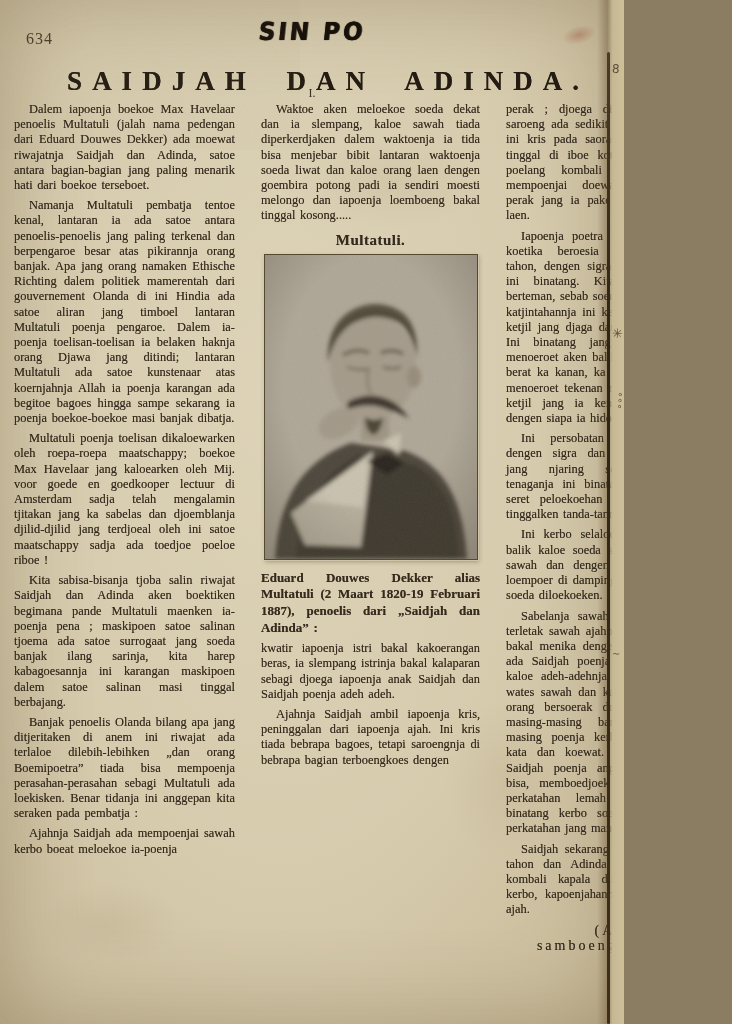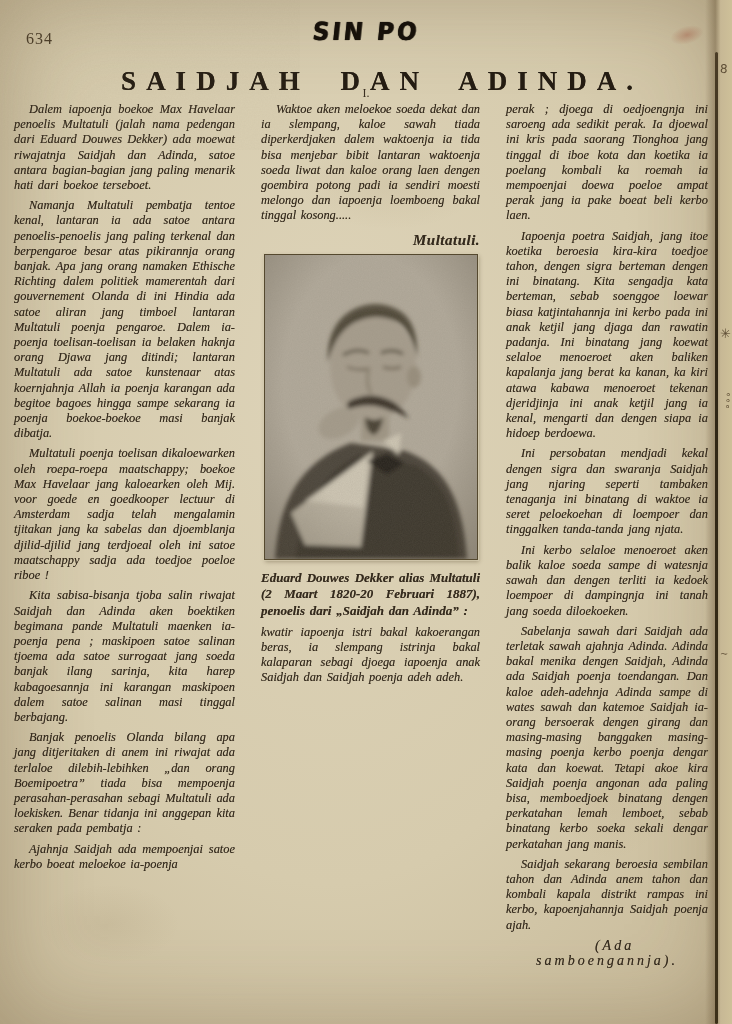--- a/index.html
+++ b/index.html
@@ -1,17 +1,17 @@
 <!DOCTYPE html>
 <html><head>
 <meta charset="utf-8">
 <style>
   html,body{margin:0;padding:0;background:#8a7d62;}
   .page{
-    position:relative;width:732px;height:1024px;overflow:hidden;
+    position:relative;width:624px;height:1024px;overflow:hidden;
     background:radial-gradient(ellipse at 45% 38%, #ddd3b8 0%, #d6cbad 55%, #c6b897 100%);
     box-shadow:inset 0 0 90px rgba(92,72,40,.32);
     font-family:"Liberation Serif","DejaVu Serif",serif;
     color:#342a1d;
   }
   
   .pageno{position:absolute;top:30px;left:26px;font-size:16px;letter-spacing:1px;color:#4a3c28;}
   .masthead{
     position:absolute;top:18px;left:0;width:100%;text-align:center;
     font-family:"DejaVu Sans","Liberation Sans",sans-serif;
@@ -23,28 +23,27 @@
     position:absolute;top:50px;left:0;width:100%;margin:16px;text-align:center;
     font-size:27px;font-weight:bold;letter-spacing:10px;word-spacing:14px;
     color:#241c12;text-shadow:0 0 .5px rgba(36,28,18,.8);
   }
   .chapter{position:absolute;top:86px;left:0;width:100%;text-align:center;font-size:12px;color:#3c3122;}
   
   .cols{
     position:absolute;top:102px;left:14px;width:694px;display:flex;gap:26px;
     font-size:12.4px;line-height:15.2px;text-align:justify;word-spacing:1.5px;
     text-shadow:0 0 .4px rgba(45,34,22,.55);
-    font-style:italic;
   }
   .col1{width:232px;}
   .col2{width:230px;}
   .col3{width:212px;}
   .cols p{margin:0 0 5px;text-indent:15px;}
   .cols p.no-indent{text-indent:0;}
-  .subhead{margin:9px 0 6px;text-align:right;font-size:15px;font-weight:bold;letter-spacing:.5px;text-indent:0;}
+  .subhead{margin:9px 0 6px;text-align:center;font-size:15px;font-weight:bold;letter-spacing:.5px;text-indent:0;}
   
   .photo{
     width:212px;height:304px;margin:6px auto 10px;padding:0;
     border:1px solid #55492f;box-shadow:0 0 0 1px rgba(213,203,175,.8), 1px 2px 4px rgba(70,55,30,.35);
     background:#b4ac9d;overflow:hidden;
   }
   .photo svg{display:block;width:100%;height:100%;}
   .caption{font-weight:bold;font-size:13px;line-height:16.6px;margin:0 0 9px;}
   
   .footer-note{margin-top:26px;text-align:center;letter-spacing:3px;text-indent:0;font-size:14px;}
@@ -84,21 +83,21 @@
   <div class="chapter">I.</div>
 
   <div class="cols">
 
     <div class="col1">
       <p>Dalem iapoenja boekoe Max Havelaar penoelis Multatuli (jalah nama pedengan dari Eduard Douwes Dekker) ada moewat riwajatnja Saidjah dan Adinda, satoe antara bagian-bagian jang paling menarik hati dari boekoe terseboet.</p>
       <p>Namanja Multatuli pembatja tentoe kenal, lantaran ia ada satoe antara penoelis-penoelis jang paling terkenal dan berpengaroe besar atas pikirannja orang banjak. Apa jang orang namaken Ethische Richting dalem politiek mamerentah dari gouvernement Olanda di ini Hindia ada satoe aliran jang timboel lantaran Multatuli poenja pengaroe. Dalem ia-poenja toelisan-toelisan ia belaken haknja orang Djawa jang ditindi; lantaran Multatuli ada satoe kunstenaar atas koernjahnja Allah ia poenja karangan ada begitoe bagoes hingga sampe sekarang ia poenja boekoe-boekoe masi banjak dibatja.</p>
       <p>Multatuli poenja toelisan dikaloewarken oleh roepa-roepa maatschappy; boekoe Max Havelaar jang kaloearken oleh Mij. voor goede en goedkooper lectuur di Amsterdam sadja telah mengalamin tjitakan jang ka sabelas dan djoemblanja djilid-djilid jang terdjoeal oleh ini satoe maatschappy sadja ada toedjoe poeloe riboe !</p>
       <p>Kita sabisa-bisanja tjoba salin riwajat Saidjah dan Adinda aken boektiken begimana pande Multatuli maenken ia-poenja pena ; maskipoen satoe salinan tjoema ada satoe surrogaat jang soeda banjak ilang sarinja, kita harep kabagoesannja ini karangan maskipoen dalem satoe salinan masi tinggal berbajang.</p>
       <p>Banjak penoelis Olanda bilang apa jang ditjeritaken di anem ini riwajat ada terlaloe dilebih-lebihken „dan orang Boemipoetra” tiada bisa mempoenja perasahan-perasahan sebagi Multatuli ada loekisken. Benar tidanja ini anggepan kita seraken pada pembatja :</p>
-      <p class="sp-before">Ajahnja Saidjah ada mempoenjai satoe kerbo boeat meloekoe ia-poenja</p>
+      <p class="sp-before">Ajahnja Saidjah ada mempoenjai sawah kerbo boeat meloekoe ia-poenja</p>
     </div>
 
     <div class="col2">
       <p>Waktoe aken meloekoe soeda dekat dan ia slempang, kaloe sawah tiada diperkerdjaken dalem waktoenja ia tida bisa menjebar bibit lantaran waktoenja soeda liwat dan kaloe orang laen dengen goembira potong padi ia sendiri moesti melongo dan iapoenja loemboeng bakal tinggal kosong.....</p>
 
       <h2 class="subhead">Multatuli.</h2>
 
       <figure class="photo">
         <svg viewBox="0 0 212 304" preserveAspectRatio="none">
           <defs>
@@ -145,23 +144,24 @@
             <path d="M100,162 q10,6 18,0 q-2,16 -10,18 q-8,-4 -8,-18 Z" fill="#4a4334"></path>
 
             <polygon points="118,186 136,178 134,200" fill="#cfc7b5"></polygon>
             <path d="M102,206 l20,-8 l18,10 l-18,12 Z" fill="#26221b"></path>
           </g>
           <rect width="212" height="304" fill="url(#vig)"></rect>
           <rect width="212" height="304" filter="url(#grain)" opacity="0.35"></rect>
         </svg>
       </figure>
 
-      <p class="caption no-indent">Eduard Douwes Dekker alias Multatuli (2 Maart 1820-20 Februari 1887), penoelis dari „Saidjah dan Adinda” :</p>
+      <p class="caption no-indent">Eduard Douwes Dekker alias Multatuli (2 Maart 1820-19 Februari 1887), penoelis dari „Saidjah dan Adinda” :</p>
 
       <p class="no-indent">kwatir iapoenja istri bakal kakoerangan beras, ia slempang istrinja bakal kalaparan sebagi djoega iapoenja anak Saidjah dan Saidjah poenja adeh adeh.</p>
+      <p class="sp-before">Ajahnja Saidjah ambil iapoenja kris, peninggalan dari iapoenja ajah. Ini kris tiada bebrapa bagoes, tetapi saroengnja di bebrapa bagian terboengkoes dengen</p>
     </div>
 
     <div class="col3">
       <p class="no-indent">perak ; djoega di oedjoengnja ini saroeng ada sedikit perak. Ia djoewal ini kris pada saorang Tionghoa jang tinggal di iboe kota dan koetika ia poelang kombali ka roemah ia mempoenjai doewa poeloe ampat perak jang ia pake boeat beli kerbo laen.</p>
       <p>Iapoenja poetra Saidjah, jang itoe koetika beroesia kira-kira toedjoe tahon, dengen sigra berteman dengen ini binatang. Kita sengadja kata berteman, sebab soenggoe loewar biasa katjintahannja ini kerbo pada ini anak ketjil jang djaga dan rawatin padanja. Ini binatang jang koewat selaloe menoeroet aken baliken kapalanja jang berat ka kanan, ka kiri atawa kabawa menoeroet tekenan djeridjinja ini anak ketjil jang ia kenal, mengarti dan dengen siapa ia hidoep berdoewa.</p>
       <p>Ini persobatan mendjadi kekal dengen sigra dan swaranja Saidjah jang njaring seperti tambaken tenaganja ini binatang di waktoe ia seret peloekoehan di loempoer dan tinggalken tanda-tanda jang njata.</p>
       <p>Ini kerbo selaloe menoeroet aken balik kaloe soeda sampe di watesnja sawah dan dengen terliti ia kedoek loempoer di dampingnja ini tanah jang soeda diloekoeken.</p>
       <p>Sabelanja sawah dari Saidjah ada terletak sawah ajahnja Adinda. Adinda bakal menika dengen Saidjah, Adinda ada Saidjah poenja toendangan. Dan kaloe adeh-adehnja Adinda sampe di wates sawah dan katemoe Saidjah ia-orang bersoerak dengen girang dan masing-masing banggaken masing-masing poenja kerbo poenja dengar kata dan koewat. Tetapi akoe kira Saidjah poenja angonan ada paling bisa, memboedjoek binatang dengen perkatahan lemah lemboet, sebab binatang kerbo soeka sekali dengar perkatahan jang manis.</p>
       <p class="sp-before">Saidjah sekarang beroesia sembilan tahon dan Adinda anem tahon dan kombali kapala distrikt rampas ini kerbo, kapoenjahannja Saidjah poenja ajah.</p>
       <p class="footer-note">(Ada samboengannja).</p>

